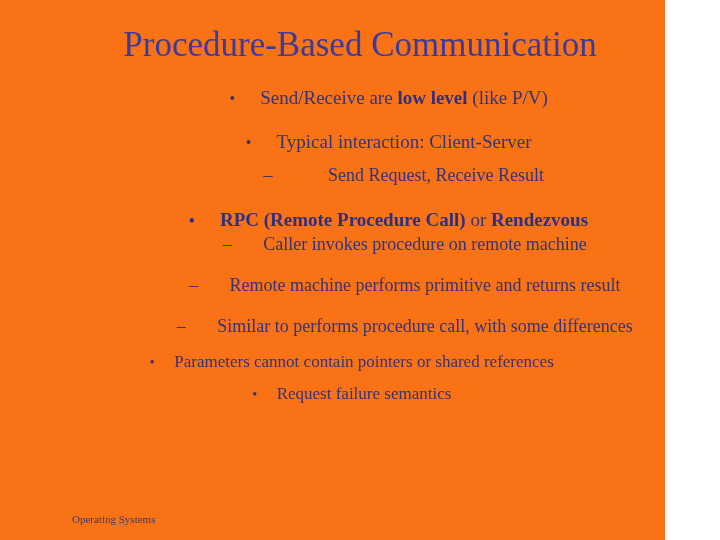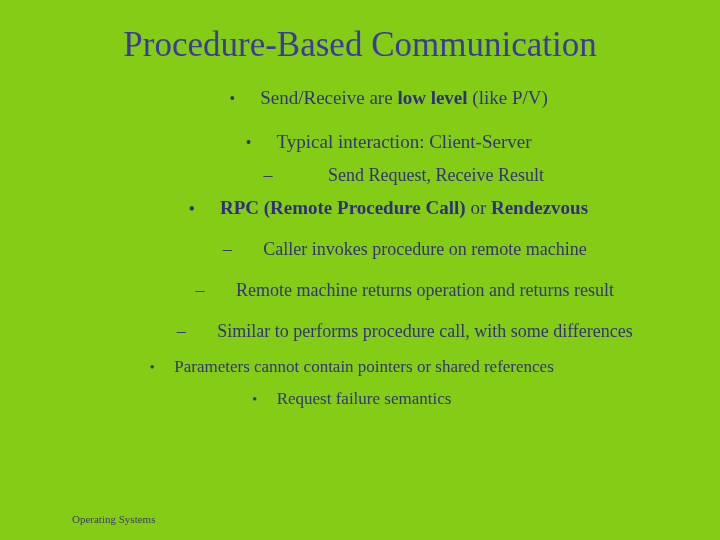--- a/index.html
+++ b/index.html
@@ -10,23 +10,23 @@
   body {
     width: 720px;
     height: 540px;
     overflow: hidden;
     font-family: "Liberation Serif", "DejaVu Serif", serif;
     color: #333377;
     position: relative;
   }
   .slide {
     position: relative;
-    width: 720px;
+    width: 665px;
     height: 540px;
-    background: #84cc16;
+    background: #f97316;
   }
 
   
   .slide-title {
     position: absolute;
     left: 0;
     top: 24px;
     width: 720px;
     text-align: center;
     font-size: 35px;
@@ -76,21 +76,21 @@
   }
   .lvl2 .dash {
     display: inline-block;
     width: 36px;
   }
 
   
   .lvl2-a {
     padding-left: 152px;
     text-indent: -60px;
-    margin-bottom: 9px;
+    margin-bottom: 21px;
   }
   .lvl2-a .dash {
     width: 60px;
   }
 
   
   .lvl-plain {
     font-size: 19px;
     line-height: 24px;
     padding-left: 96px;
@@ -149,30 +149,30 @@
 
     <div class="line lvl1" style="margin-bottom:9px;">
       <span class="bullet">•</span><span>Typical interaction: Client-Server</span>
     </div>
 
     <div class="line lvl2 lvl2-a">
       <span class="dash">–</span><span>Send Request, Receive Result</span>
     </div>
 
 
-    <div class="line lvl1 gap-before-rpc" style="margin-bottom:17px;">
+    <div class="line lvl1 gap-before-rpc" style="margin-bottom:0;">
       <span class="bullet bold">•</span><b>RPC (Remote Procedure Call)</b><span> or </span><b>Rendezvous</b>
     </div>
 
     <div class="line lvl2">
       <span class="dash">–</span><span>Caller invokes procedure on remote machine</span>
     </div>
 
     <div class="line lvl2">
-      <span class="dash">–</span><span>Remote machine returns operation and returns result</span>
+      <span class="dash">–</span><span>Remote machine performs primitive and returns result</span>
     </div>
 
     <div class="line lvl2" style="margin-bottom:14px;">
       <span class="dash">–</span><span>Similar to performs procedure call, with some differences</span>
     </div>
 
     <div class="line lvl3">
       <span class="bullet">•</span><span>Parameters cannot contain pointers or shared references</span>
     </div>
 

